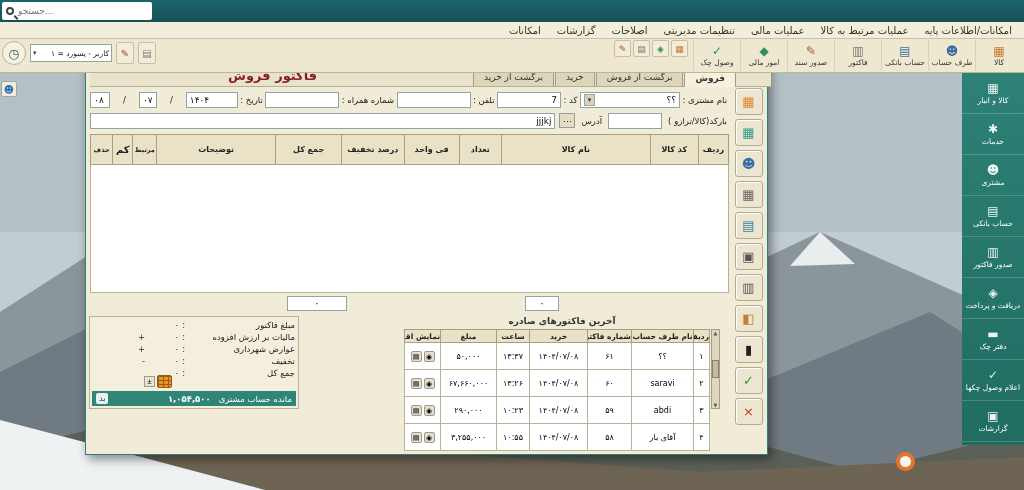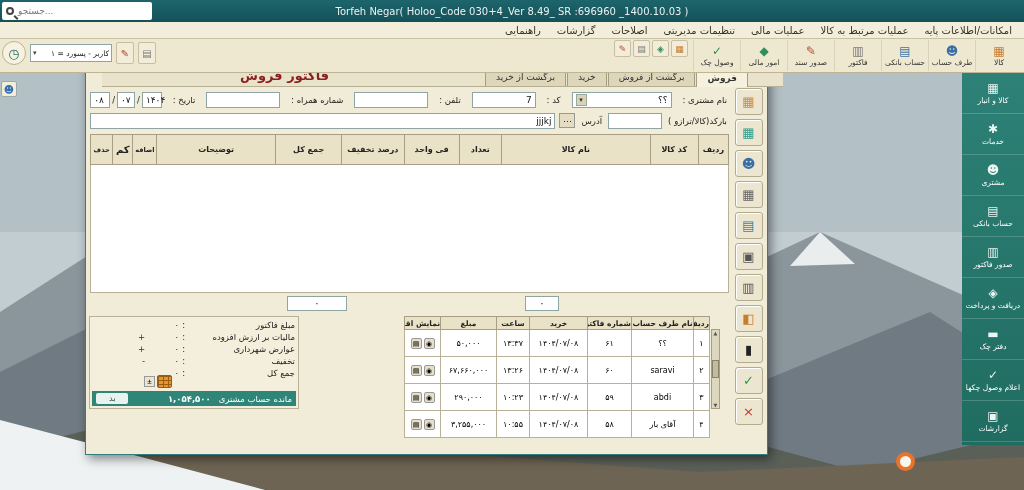--- a/index.html
+++ b/index.html
@@ -51,33 +51,33 @@
   .dialog { position:absolute; left:85px; top:47px; width:683px; height:408px; background:#f1ecd7; border:1px solid #2f7f7f; box-shadow:3px 4px 10px rgba(0,0,0,.45); z-index:3; }
   .dlg-title { position:absolute; left:0; top:0; width:100%; height:16px; background:linear-gradient(180deg,#5cacac,#2e7f7f); }
   .dlg-appicon { position:absolute; left:4px; top:4px; width:9px; height:9px; border-radius:50%; background:#d2372b; border:1px solid #8e1f16; }
   .hk-blocks { position:absolute; left:56px; top:3px; display:flex; gap:1px; }
   .hk { width:10px; height:10px; color:#fff; font-size:6px; font-weight:bold; display:flex; align-items:center; justify-content:center; }
   .hk1{background:#0d4f9e}.hk2{background:#1787d0}.hk3{background:#0aa3a3}.hk4{background:#0d4f9e}
   .dlg-controls { position:absolute; right:2px; top:2px; display:flex; gap:1px; }
   .wbtn { width:13px; height:11px; background:#3f8f8f; border:1px solid #d7ecec; color:#fff; font-size:7px; line-height:9px; text-align:center; cursor:pointer; }
   .wbtn.close { background:#c0392b; }
 
-  .tab-row { position:absolute; left:16px; top:16px; width:100%; height:23px; background:#e9e3cb; border-bottom:1px solid #b6ae92; }
+  .tab-row { position:absolute; left:4px; top:16px; width:100%; height:23px; background:#e9e3cb; border-bottom:1px solid #b6ae92; }
   .dlg-heading { position:absolute; left:138px; top:4px; font-size:13px; font-weight:bold; color:#8a1f1f; }
   .tabs { position:absolute; right:34px; bottom:-1px; display:flex; direction:rtl; }
   .tab { height:19px; padding:0 10px; font-size:9px; border:1px solid #a59d82; border-bottom:none; background:#ddd6ba; border-radius:3px 3px 0 0; display:flex; align-items:center; margin-right:1px; cursor:pointer; color:#333; }
   .tab.active { background:#f6f1dd; font-weight:bold; height:20px; }
 
   .frow { position:absolute; left:4px; right:38px; display:flex; direction:rtl; align-items:center; justify-content:space-between; height:21px; font-size:8.5px; color:#222; }
   .frow .lb { white-space:nowrap; padding:0 2px; }
   .field { background:#fff; border:1px solid #8fa5a5; height:16px; display:flex; align-items:center; padding:0 3px; font-size:9px; color:#111; }
   .combo { width:100px; direction:rtl; justify-content:space-between; cursor:pointer; }
   .combo .arr { font-size:7px; color:#333; background:#d9d2ba; border:1px solid #9a9; width:11px; height:12px; text-align:center; line-height:11px; }
   .dots-btn { width:16px; height:15px; background:#e4ddc3; border:1px solid #999; font-size:9px; line-height:11px; text-align:center; cursor:pointer; }
-  .dategrp { display:flex; align-items:center; gap:2px; direction:ltr;justify-content:center; }
+  .dategrp { display:flex; align-items:center; gap:13px; direction:ltr;justify-content:center; }
 
   .itable-wrap { position:absolute; left:4px; right:38px; top:86px; }
   table { border-collapse:collapse; direction:rtl; width:100%; table-layout:fixed; }
   th { background:#e9e2c7; border:1px solid #a79e84; font-size:8px; font-weight:bold; height:30px; color:#222; overflow:hidden; white-space:nowrap; }
   td { border:1px solid #b9b197; height:15px; font-size:9px; background:#fff; text-align:center; overflow:hidden; }
   td.beige { background:#efe9d4; }
   td.pink { background:#f7d6d4; border:1px solid #c98; }
   .cell-btn { width:11px; height:10px; background:#ddd6c0; border:1px solid #999; font-size:6px; line-height:8px; cursor:pointer; padding:0; }
   .grid-empty { position:absolute; left:4px; right:38px; top:117px; height:128px; background:#fff; border:1px solid #b9b197; border-top:none; }
 
@@ -92,21 +92,21 @@
   .scolon { width:6px; }
   .sval { width:34px; }
   .sop { width:12px; color:#333; }
   .calc-group { position:absolute; left:54px; top:58px; display:flex; gap:2px; align-items:center; }
   .calc-icon { width:15px; height:13px; background:#e8952e; border:1px solid #9a5c10; border-radius:2px;
     background-image:linear-gradient(#9a5c10 1px,transparent 1px),linear-gradient(90deg,#9a5c10 1px,transparent 1px);
     background-size:5px 4px; cursor:pointer; }
   .pm-btn { width:11px; height:11px; font-size:8px; line-height:9px; background:#ece5cf; border:1px solid #999; cursor:pointer; padding:0; }
   .balance { position:absolute; left:2px; right:2px; bottom:2px; height:15px; background:#2f8578; color:#fff; display:flex; direction:rtl; align-items:center; padding:0 4px; gap:8px; font-size:8.5px; }
   .bal-val { font-weight:bold; }
-  .debit { margin-right:auto; background:#eaf2ef; color:#1c4f45; font-size:8px; padding:0 13px; border-radius:2px; line-height:11px; }
+  .debit { margin-right:auto; background:#eaf2ef; color:#1c4f45; font-size:8px; padding:0 3px; border-radius:2px; line-height:11px; }
 
   .recent { position:absolute; left:318px; top:268px; width:316px; height:93px; }
   .recent-title { text-align:center; font-size:9px; font-weight:bold; color:#333; height:13px; }
   .recent table { width:305px; }
   .recent th { font-size:7.5px; height:13px; }
   .recent td { height:27px; font-size:8px; }
   .rscroll { position:absolute; right:0; top:13px; bottom:0; width:9px; background:#ded7bf; border:1px solid #a79e84; font-size:5px; color:#555; display:flex; flex-direction:column; justify-content:space-between; align-items:center; cursor:pointer; }
   .rthumb { width:7px; height:18px; background:#c2bb9f; border:1px solid #8a8268; }
   .ric { width:11px; height:11px; border:1px solid #999; background:#e6e0ca; border-radius:2px; font-size:7px; line-height:9px; padding:0; cursor:pointer; margin:0 1px; }
 
@@ -134,31 +134,30 @@
   <polygon points="0,380 200,330 420,390 640,340 860,400 1024,360 1024,418 0,418" fill="#5a6058"></polygon>
   <polygon points="0,418 0,395 300,370 700,400 1024,385 1024,418" fill="#6e6453"></polygon>
   <polygon points="0,418 0,348 130,382 265,418" fill="#eef2f3"></polygon>
 </svg>
 
 <div class="titlebar">
   <div class="search">
     <span class="mag"></span>
     <span class="search-ph">جستجو...</span>
   </div>
-  <div class="app-title">Torfeh Negar( Holoo_Code  030+4_Ver 8.49_ SR :696960 _1400.10.03 )</div>
 </div>
 
 <div class="menubar">
   <span class="mitem">امکانات/اطلاعات پایه</span>
   <span class="mitem">عملیات مرتبط به کالا</span>
   <span class="mitem">عملیات مالی</span>
   <span class="mitem">تنظیمات مدیریتی</span>
   <span class="mitem">اصلاحات</span>
   <span class="mitem">گزارشات</span>
-  <span class="mitem">راهنمایی</span>
+  <span class="mitem">امکانات</span>
 </div>
 
 <div class="toolbar">
   <div class="tb-right">
     <div class="tb-btn">
       <span class="tb-ic c-orange">▦</span>
       <span class="tb-lb">کالا</span>
     </div>
     <div class="tb-btn">
       <span class="tb-ic c-blue">☻</span>
@@ -308,21 +307,21 @@
     <span class="lb">شماره همراه :</span>
     <span class="field" style="width:74px">
         <span></span>
       </span>
     <span class="lb">تاریخ :</span>
     <span class="dategrp">
       <span class="field" style="width:20px">۰۸</span>
       <span>/</span>
       <span class="field" style="width:18px">۰۷</span>
       <span>/</span>
-      <span class="field" style="width:20px">۱۴۰۴</span>
+      <span class="field" style="width:52px">۱۴۰۴</span>
     </span>
   </div>
 
   <div class="frow" style="top:62px; justify-content:flex-start; gap:4px">
     <span class="lb">بارکد(کالا/ترازو )</span>
     <span class="field" style="width:54px">
         <span></span>
       </span>
     <span class="lb">آدرس</span>
     <span class="dots-btn">…</span>
@@ -349,21 +348,21 @@
       <tbody>
           <tr>
         <th>ردیف</th>
         <th>کد کالا</th>
         <th>نام کالا</th>
         <th>تعداد</th>
         <th>فی واحد</th>
         <th>درصد تخفیف</th>
         <th>جمع کل</th>
         <th>توضیحات</th>
-        <th style="font-size:6.5px">اضافه</th>
+        <th style="font-size:6.5px">مرتبط</th>
         <th style="font-size:10px">کم</th>
         <th style="font-size:6.5px">حذف</th>
       </tr>
       <tr>
         <td class="beige">۱</td>
         <td></td>
         <td class="pink"></td>
         <td>۰</td>
         <td>۰</td>
         <td></td>
@@ -419,20 +418,21 @@
       <span class="calc-icon"></span>
     </div>
     <div class="balance">
       <span>مانده حساب مشتری</span>
       <span class="bal-val">۱,۰۵۴,۵۰۰</span>
       <span class="debit">بد</span>
     </div>
   </div>
 
   <div class="recent">
+    <div class="recent-title">آخرین فاکتورهای صادره</div>
     <table>
       <colgroup>
         <col style="width:16px">
           <col style="width:62px">
           <col style="width:44px">
           <col style="width:58px">
           <col style="width:33px">
           <col style="width:56px">
           <col style="width:36px">
       </colgroup>

